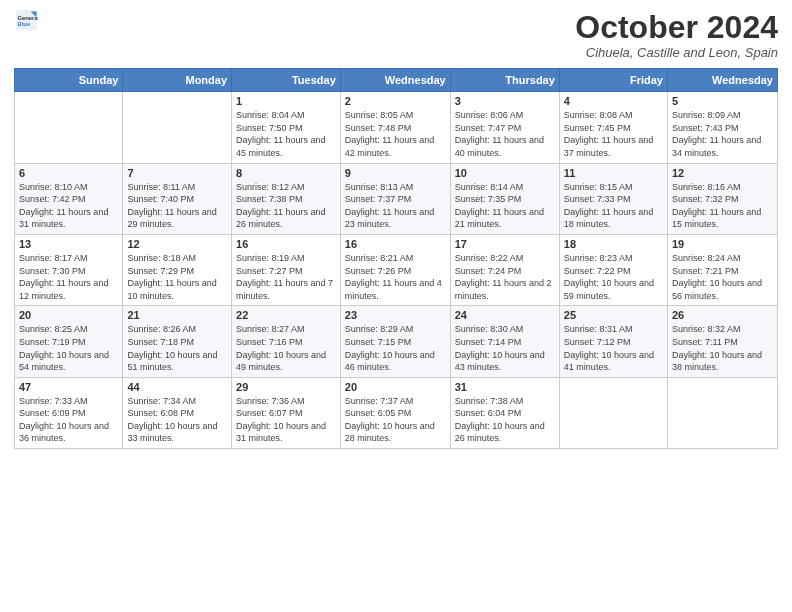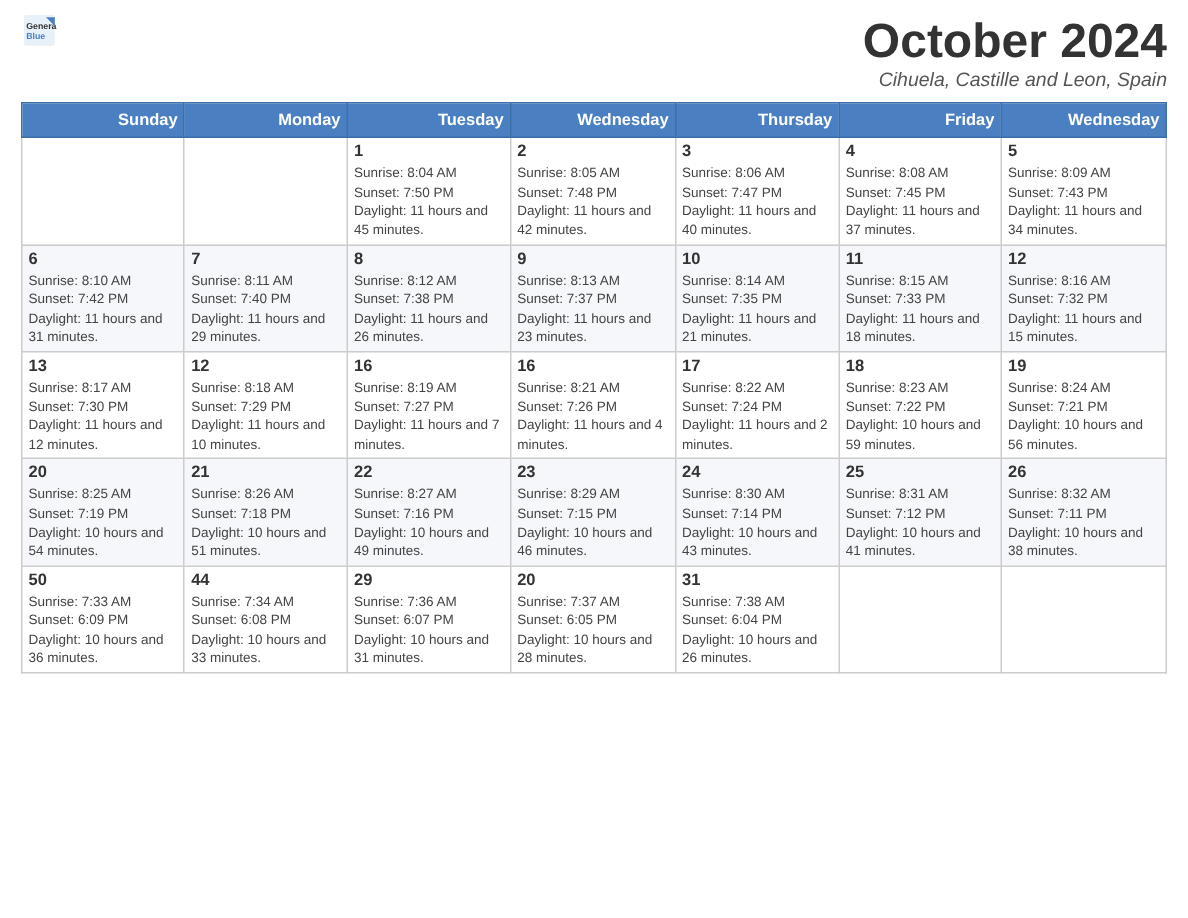--- a/index.html
+++ b/index.html
@@ -229,21 +229,21 @@
             <span class="day-num">25</span>
             <div class="day-info">Sunrise: 8:31 AM<br>Sunset: 7:12 PM<br>Daylight: 10 hours and 41 minutes.</div>
           </td>
           <td>
             <span class="day-num">26</span>
             <div class="day-info">Sunrise: 8:32 AM<br>Sunset: 7:11 PM<br>Daylight: 10 hours and 38 minutes.</div>
           </td>
         </tr>
         <tr>
           <td>
-            <span class="day-num">50</span>
+            <span class="day-num">47</span>
             <div class="day-info">Sunrise: 7:33 AM<br>Sunset: 6:09 PM<br>Daylight: 10 hours and 36 minutes.</div>
           </td>
           <td>
             <span class="day-num">44</span>
             <div class="day-info">Sunrise: 7:34 AM<br>Sunset: 6:08 PM<br>Daylight: 10 hours and 33 minutes.</div>
           </td>
           <td>
             <span class="day-num">29</span>
             <div class="day-info">Sunrise: 7:36 AM<br>Sunset: 6:07 PM<br>Daylight: 10 hours and 31 minutes.</div>
           </td>

